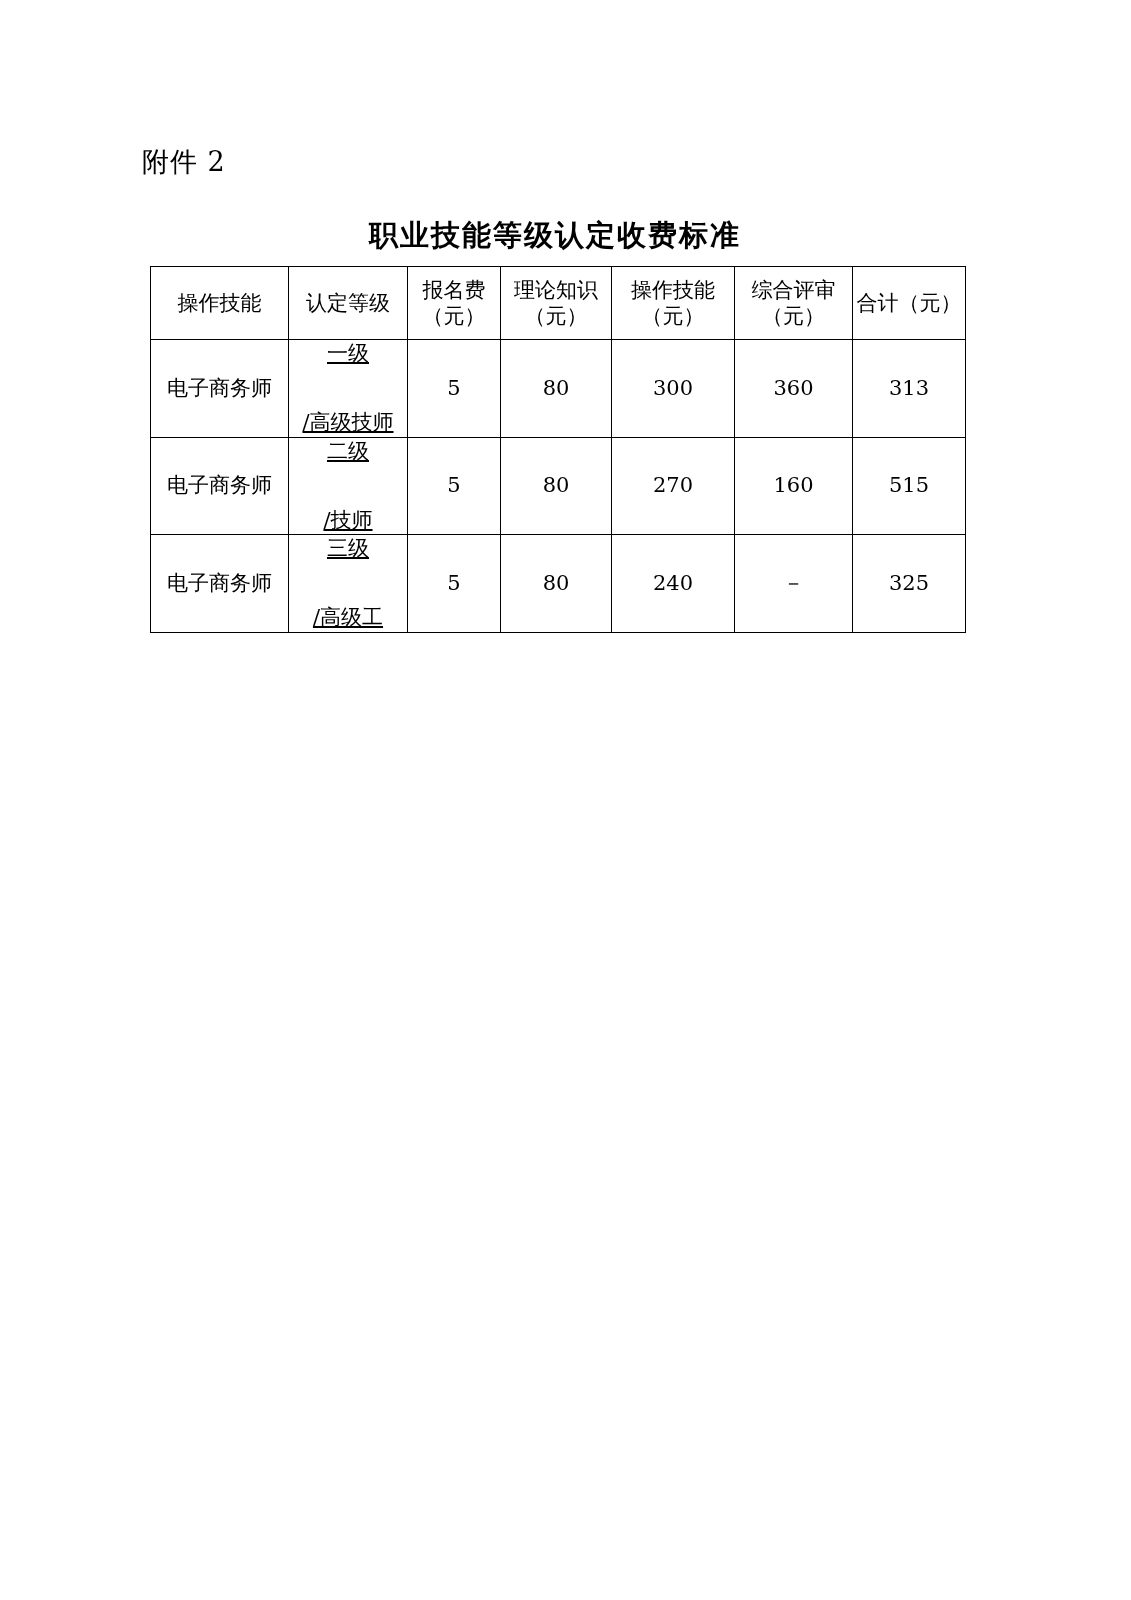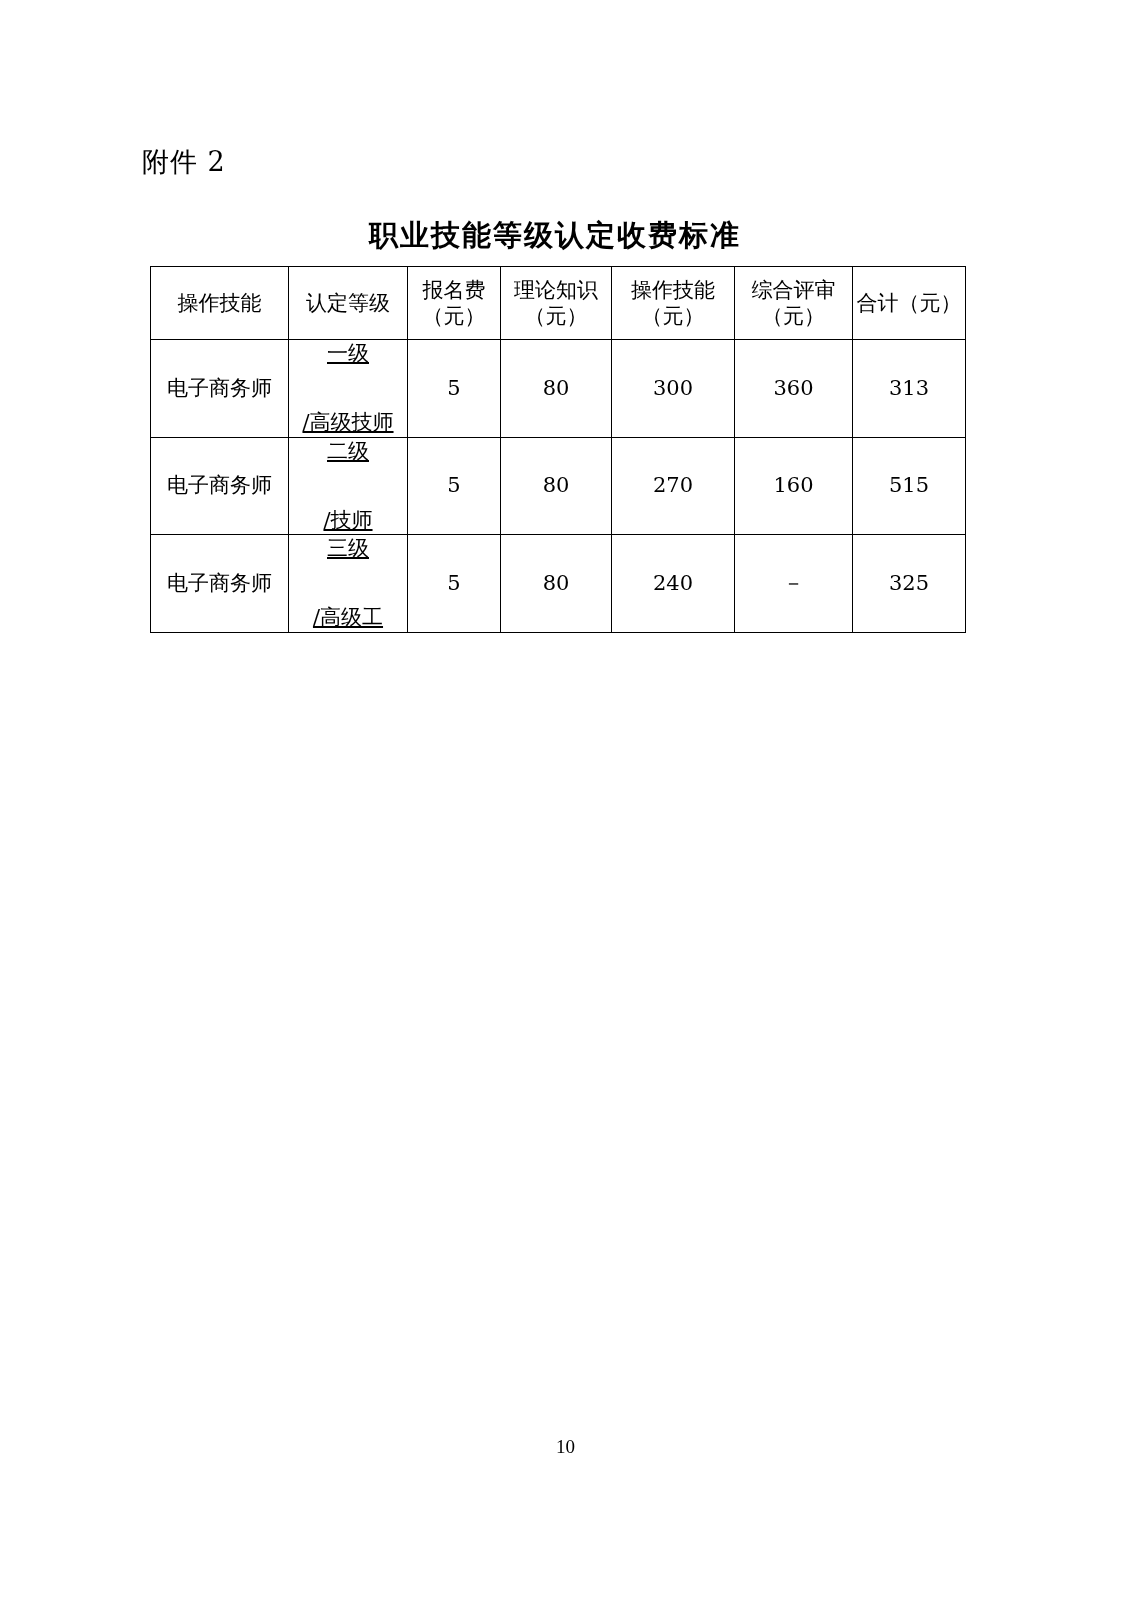--- a/index.html
+++ b/index.html
@@ -167,15 +167,14 @@
         </td>
         <td class="num">5</td>
         <td class="num">80</td>
         <td class="num">240</td>
         <td class="num">－</td>
         <td class="num">325</td>
       </tr>
     </tbody>
   </table>
 
-  <div class="page-number">10</div>
 
 </div>
 
 </body></html>

